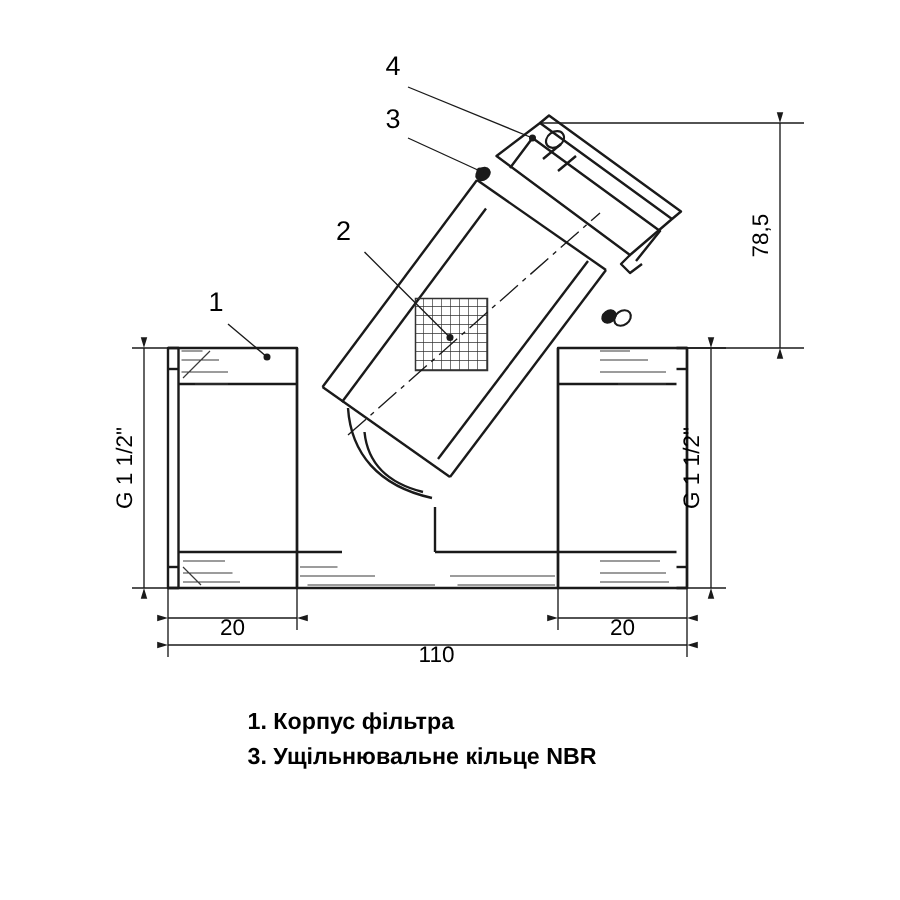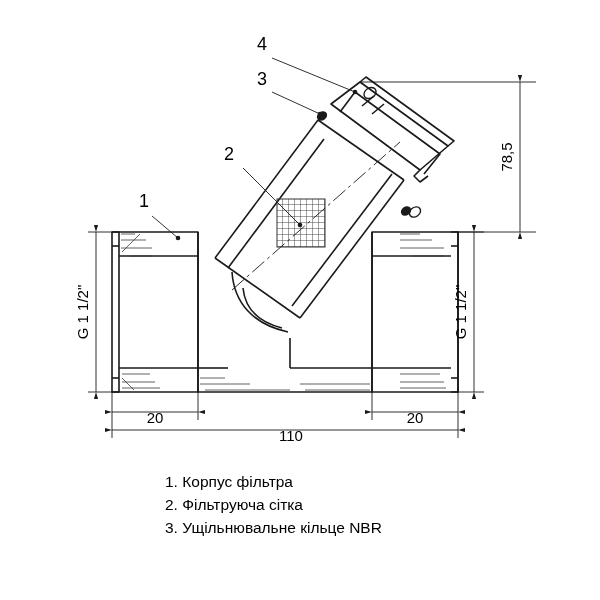--- a/index.html
+++ b/index.html
@@ -31,20 +31,21 @@
     position: absolute;
     left: 165px;
     top: 470px;
     width: 300px;
   }
   .legend-item {
     font-size: 15.5px;
     line-height: 23px;
     color: #000;
     white-space: nowrap;
+    font-weight: bold;
   }
 </style>
 </head>
 <body>
 
 <div id="stage">
 
   <svg id="drawing" viewBox="0 0 600 600">
     <defs>
       <pattern id="mesh" width="6" height="6" patternUnits="userSpaceOnUse">
@@ -184,17 +185,16 @@
     <g font-family="Liberation Sans, sans-serif" fill="#000">
       <text x="144" y="207" font-size="18" text-anchor="middle">1</text>
       <text x="229" y="160" font-size="18" text-anchor="middle">2</text>
       <text x="262" y="85" font-size="18" text-anchor="middle">3</text>
       <text x="262" y="50" font-size="18" text-anchor="middle">4</text>
     </g>
   </svg>
 
   <div class="legend">
     <div class="legend-item">1. Корпус фільтра</div>
-    <div class="legend-item">2. Фільтруюча сітка</div>
     <div class="legend-item">3. Ущільнювальне кільце NBR</div>
   </div>
 
 </div>
 
 </body></html>

